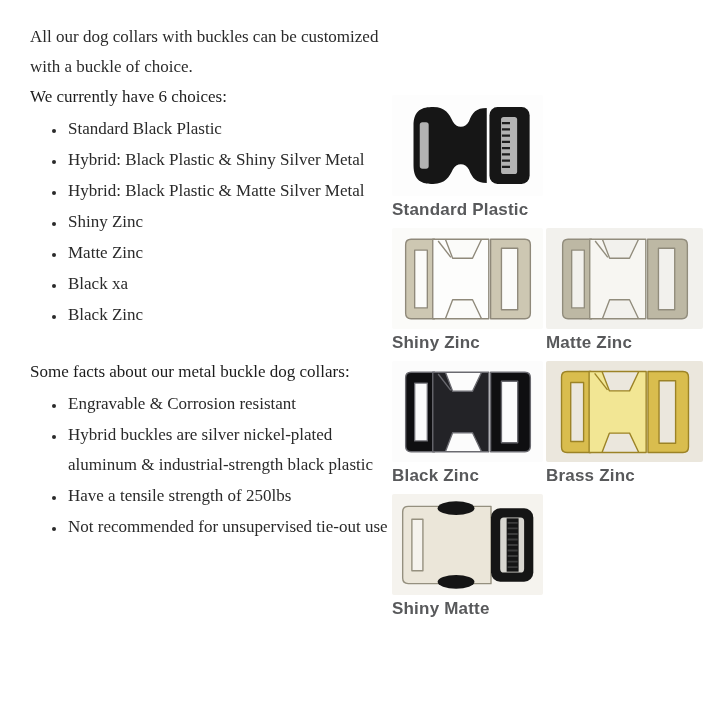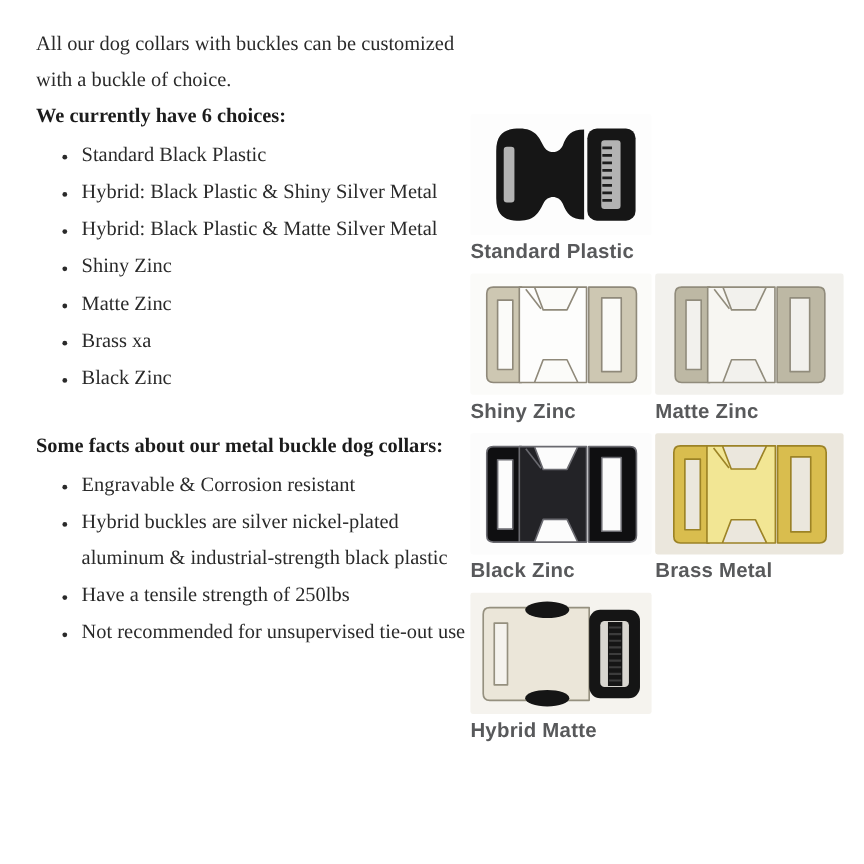--- a/index.html
+++ b/index.html
@@ -8,21 +8,21 @@
     background:#ffffff;
     position:relative;
     overflow:hidden;
     font-family:"Liberation Serif", serif;
   }
   .text-col {
     position:absolute; left:30px; top:22px; width:368px;
     font-size:17px; line-height:30px; color:#2a2a2a;
   }
   .text-col p { margin:0; }
-  .heading { font-weight:bold; color:#1c1c1c; }
+  .heading { font-weight:normal; color:#1c1c1c; }
   .text-col ul { margin:2px 0 0 0; padding-left:36px; }
   .text-col li { padding-left:2px; margin-bottom:1px; }
   .text-col li::marker { font-size:0.72em; }
   .facts-block { margin-top:27px; }
 
   .gallery {
     position:absolute; left:392px; top:95px; width:312px;
     display:grid;
     grid-template-columns:151px 157px;
     grid-auto-rows:133px;
@@ -46,21 +46,21 @@
 
 <div class="text-col">
   <p>All our dog collars with buckles can be customized with a buckle of choice.</p>
   <p class="heading">We currently have 6 choices:</p>
   <ul>
     <li>Standard Black Plastic</li>
     <li>Hybrid: Black Plastic &amp; Shiny Silver Metal</li>
     <li>Hybrid: Black Plastic &amp; Matte Silver Metal</li>
     <li>Shiny Zinc</li>
     <li>Matte Zinc</li>
-    <li>Brass xa</li>
+    <li>Black xa</li>
     <li>Black Zinc</li>
   </ul>
   <div class="facts-block">
     <p class="heading">Some facts about our metal buckle dog collars:</p>
     <ul>
       <li>Engravable &amp; Corrosion resistant</li>
       <li>Hybrid buckles are silver nickel-plated aluminum &amp; industrial-strength black plastic</li>
       <li>Have a tensile strength of 250lbs</li>
       <li>Not recommended for unsupervised tie-out use</li>
     </ul>
@@ -121,32 +121,32 @@
 
   <figure>
     <div class="imgbox" style="background: rgb(235, 231, 221);">
       <svg class="buckle" viewBox="0 0 150 104" width="138" height="96">
         <path fill-rule="evenodd" stroke-width="1.5" stroke-linejoin="round" d="M12,8 H38 V96 H12 Q6,96 6,90 V14 Q6,8 12,8 Z M16,20 h14 v64 h-14 Z" fill="#d9bd4e" stroke="#9c8326"></path>
         <path fill-rule="evenodd" stroke-width="1.5" stroke-linejoin="round" d="M36,8 H98 V96 H36 Z M50,8 L90,8 L80,29 L58,29 Z M50,96 L90,96 L80,75 L58,75 Z" fill="#f2e694" stroke="#9c8326"></path>
         <line x1="42" y1="10" x2="56" y2="28" stroke-width="1.5" stroke="#9c8326"></line>
         <path fill-rule="evenodd" stroke-width="1.5" stroke-linejoin="round" d="M100,8 H138 Q144,8 144,14 V90 Q144,96 138,96 H100 Z M112,18 h18 v68 h-18 Z" fill="#d9bd4e" stroke="#9c8326"></path>
       </svg>
     </div>
-    <figcaption>Brass Metal</figcaption>
+    <figcaption>Brass Zinc</figcaption>
   </figure>
 
 
   <figure>
     <div class="imgbox" style="background: rgb(245, 243, 238);">
       <svg class="buckle" viewBox="0 0 150 104" width="138" height="96">
         <path fill-rule="evenodd" stroke-width="1.5" stroke-linejoin="round" d="M10,10 H100 V94 H10 Q4,94 4,88 V16 Q4,10 10,10 Z M14,24 h12 v56 h-12 Z" fill="#ebe6d9" stroke="#95907f"></path>
         <ellipse cx="62" cy="12" rx="20" ry="7.5" fill="#151515"></ellipse>
         <ellipse cx="62" cy="92" rx="20" ry="7.5" fill="#151515"></ellipse>
         <rect x="100" y="12" width="46" height="80" rx="10" fill="#151515"></rect>
         <rect x="110" y="22" width="26" height="60" rx="4" fill="#d8d6d0"></rect>
         <rect x="117" y="23" width="13" height="58" fill="#151515"></rect>
         <path d="M118,28 h11 M118,34 h11 M118,40 h11 M118,46 h11 M118,52 h11 M118,58 h11 M118,64 h11 M118,70 h11 M118,76 h11" fill="none" stroke-width="2" stroke="#3c3c3c"></path>
       </svg>
     </div>
-    <figcaption>Hybrid Matte</figcaption>
+    <figcaption>Shiny Matte</figcaption>
   </figure>
 
 </div>
 
 </body></html>

